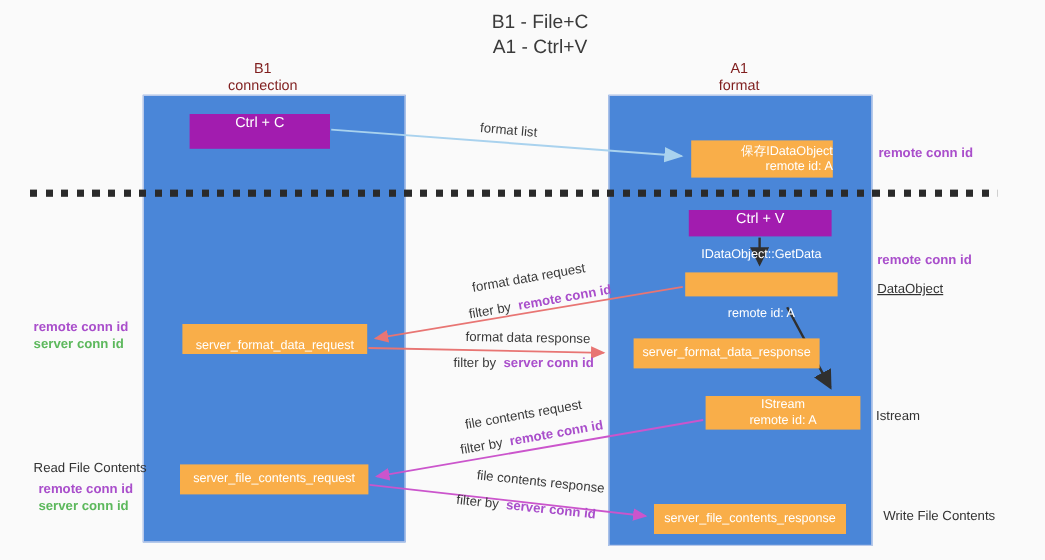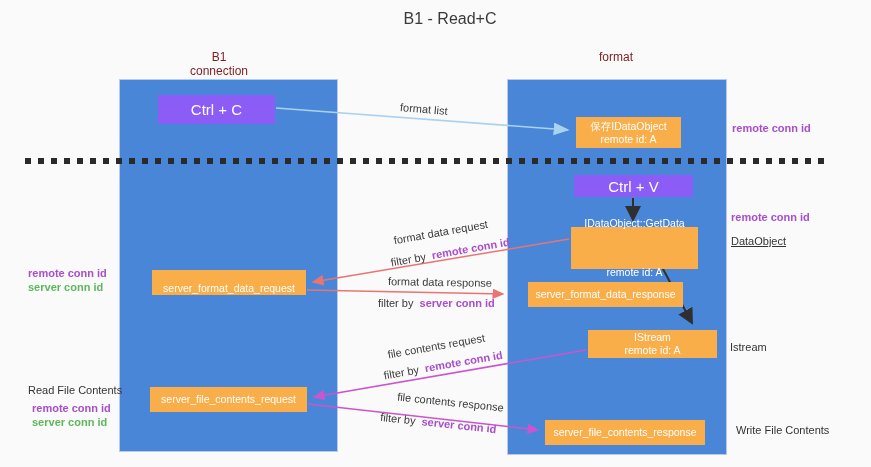--- a/index.html
+++ b/index.html
@@ -10,23 +10,23 @@
     color:#333;
   }
   .abs{position:absolute;}
   .title{font-size:16px; color:#3a3a3a; text-align:center; line-height:21px;}
   .lane-header{font-size:12px; color:#7f1d1d; text-align:center; line-height:14px;}
   .lane{
     position:absolute; background:#4a86d8;
     border:1px solid #b9c9ea;
   }
   .gbox{
-    position:absolute; background:#8b5cf6; color:#fff;
-    display:flex; align-items:center; justify-content:center;
-    font-size:15px;
+    position:absolute; background:#a21caf; color:#fff;
+    display:flex; justify-content:center;
+    font-size:12px;
   }
   .obox{
     position:absolute; background:#f9ae49; color:#fff;
     display:flex; flex-direction:column; align-items:center; justify-content:center;
     font-size:10.5px; line-height:13px; text-align:center;
   }
   .plabel{position:absolute; font-size:11px; font-weight:bold; color:#a94ecb; white-space:nowrap;}
   .glabel{position:absolute; font-size:11px; font-weight:bold; color:#5cb85c; white-space:nowrap;}
   .blabel{position:absolute; font-size:11px; color:#333; white-space:nowrap;}
   .alabel{
@@ -39,28 +39,30 @@
     background:repeating-linear-gradient(90deg,#2a2a2a 0 6px,transparent 6px 13px);
   }
   svg.arrows{position:absolute; left:0; top:0; pointer-events:none;}
 </style>
 </head>
 <body>
 
 <div id="canvas">
 
   <div class="abs title" style="left:330px; top:8px; width:240px;">
-    <div>B1 - Read+C</div>
+    <div>B1 - File+C</div>
+    <div>A1 - Ctrl+V</div>
   </div>
 
   <div class="abs lane-header" style="left:119px; top:50px; width:200px;">
     <div>B1</div>
     <div>connection</div>
   </div>
   <div class="abs lane-header" style="left:507px; top:50px; width:218px;">
+    <div>A1</div>
     <div>format</div>
   </div>
 
   <div class="lane" style="left:119px; top:79px; width:217px; height:371px;"></div>
   <div class="lane" style="left:507px; top:79px; width:218px; height:374px;"></div>
 
   <div class="dash-line"></div>
 
   <svg class="arrows" width="871" height="467">
     <defs>
@@ -83,30 +85,30 @@
     <line x1="307" y1="290" x2="503" y2="294" stroke="#e87573" stroke-width="1.5" marker-end="url(#m-red)"></line>
     <line x1="656" y1="256" x2="692" y2="323" stroke="#2f2f2f" stroke-width="2" marker-end="url(#m-dark)"></line>
     <line x1="586" y1="350" x2="314" y2="397" stroke="#cb55cc" stroke-width="1.5" marker-end="url(#m-mag)"></line>
     <line x1="308" y1="404" x2="538" y2="430" stroke="#cb55cc" stroke-width="1.5" marker-end="url(#m-mag)"></line>
   </svg>
 
   <div class="gbox" style="left:158px; top:95px; width:117px; height:29px;">
     <span>Ctrl + C</span>
   </div>
 
-  <div class="obox" style="left:576px; top:117px; width:105px; height:31px;">
+  <div class="obox" style="left:576px; top:117px; width:118px; height:31px;align-items:flex-end;">
     <div>保存IDataObject</div>
     <div>remote id: A</div>
   </div>
 
   <div class="gbox" style="left:574px; top:175px; width:119px; height:22px;">
     <span>Ctrl + V</span>
   </div>
 
-  <div class="obox" style="left:571px; top:227px; width:127px; height:42px;gap:36px;">
+  <div class="obox" style="left:571px; top:227px; width:127px; height:20px;gap:36px;">
     <div>IDataObject::GetData</div>
     <div>remote id: A</div>
   </div>
 
   <div class="obox" style="left:152px; top:270px; width:154px; height:25px;justify-content:flex-end;">
     <div>server_format_data_request</div>
   </div>
 
   <div class="obox" style="left:528px; top:282px; width:155px; height:25px;">
     <div>server_format_data_response</div>

